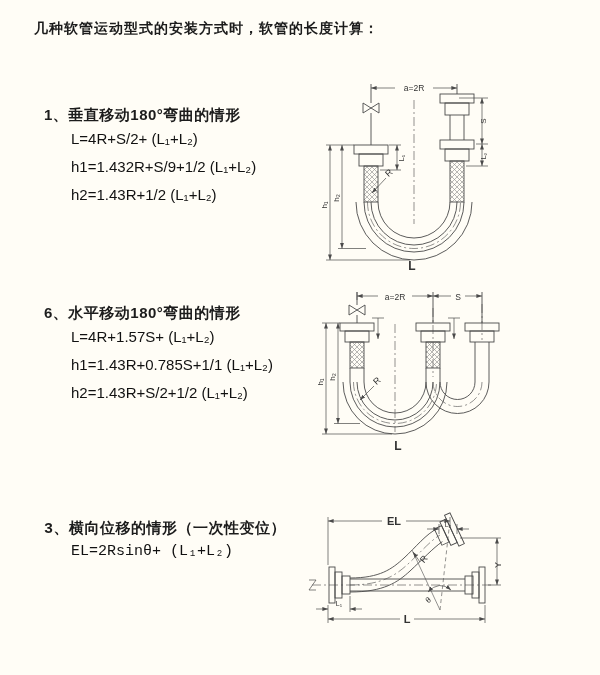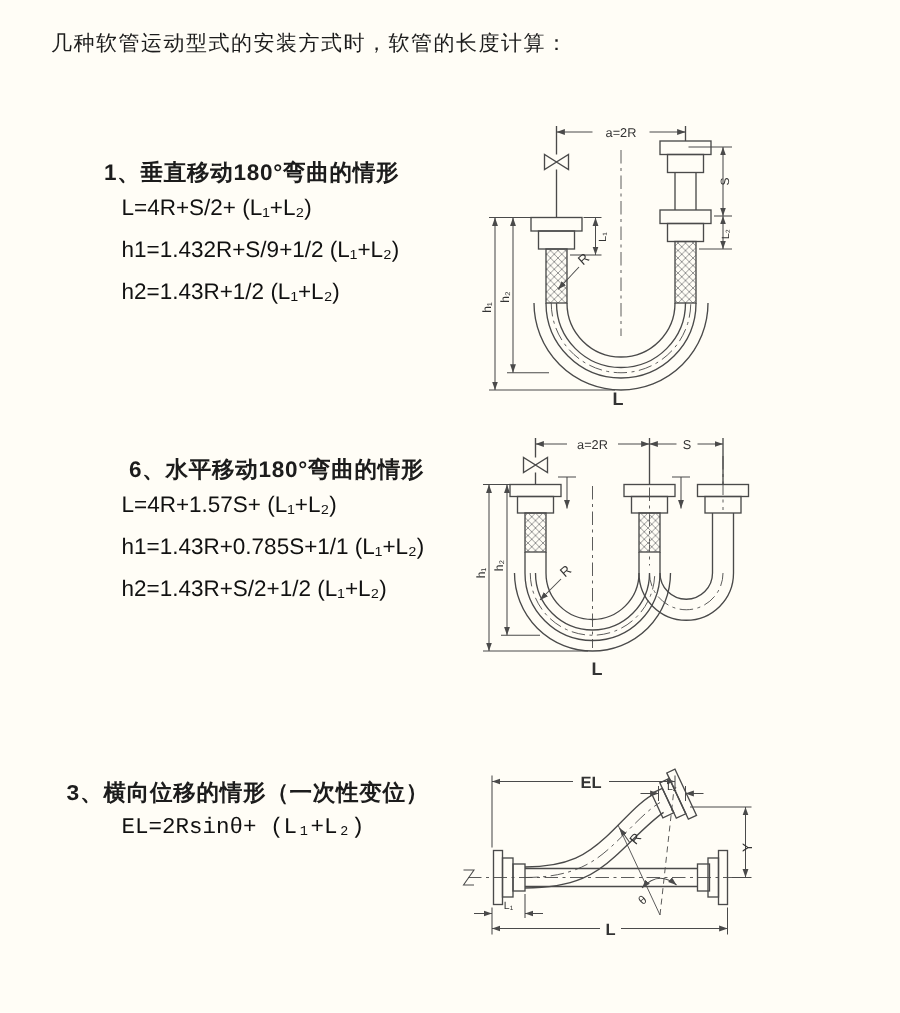--- a/index.html
+++ b/index.html
@@ -3,26 +3,26 @@
 <meta charset="utf-8">
 <style>
   html,body{margin:0;padding:0;}
   .page{
     position:relative;width:600px;height:675px;overflow:hidden;
     background:#fffdf6;color:#1c1c1c;
     font-family:"Liberation Sans","DejaVu Sans",sans-serif;
   }
   .title{
     position:absolute;left:34px;top:20px;
-    font-size:14px;font-weight:normal;letter-spacing:1px;
+    font-size:14px;font-weight:bold;letter-spacing:1px;
   }
   .sec{position:absolute;left:44px;}
-  .sec-heading{font-size:15px;font-weight:bold;letter-spacing:0.5px;text-align:right;}
+  .sec-heading{font-size:15px;font-weight:bold;letter-spacing:0.5px;}
   .formula{
-    margin-left:37px;font-size:15px;line-height:28px;color:#111;
+    margin-left:27px;font-size:15px;line-height:28px;color:#111;
     white-space:nowrap;
   }
   .formula:first-of-type{margin-top:5px;}
   .diag{position:absolute;}
   .diag text{font-family:"Liberation Sans","DejaVu Sans",sans-serif;fill:#333;stroke:none;}
   .lbl{text-anchor:middle;}
   .cl{stroke-dasharray:9 3 2 3;stroke-width:0.6;}
   .dsh{stroke-dasharray:4 3;stroke-width:0.6;}
 </style>
 </head>

